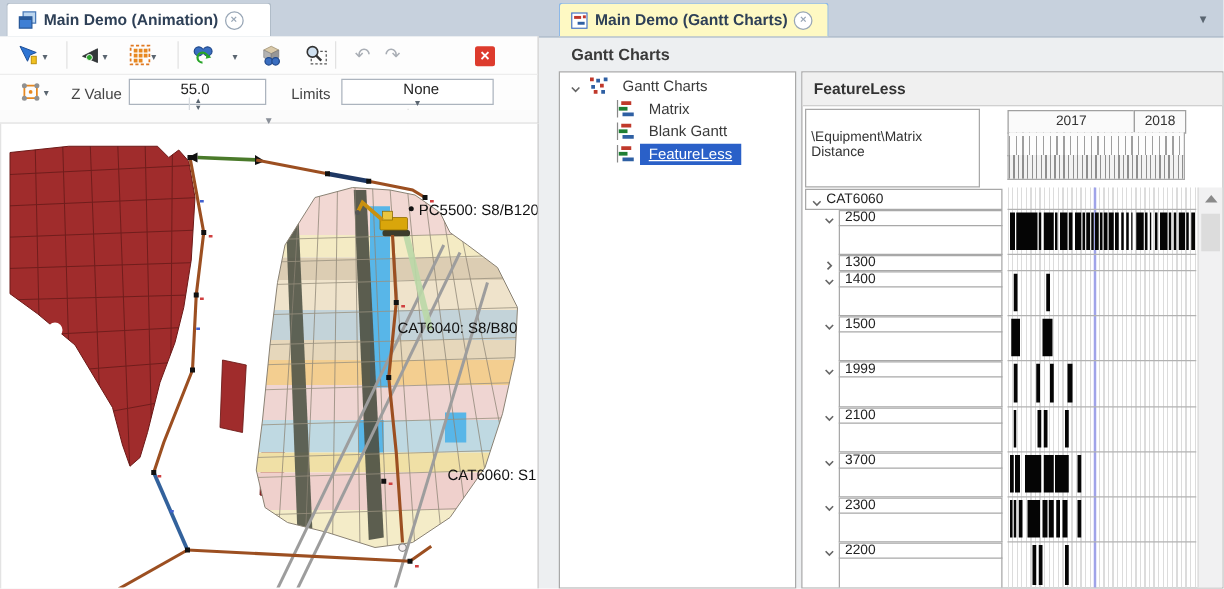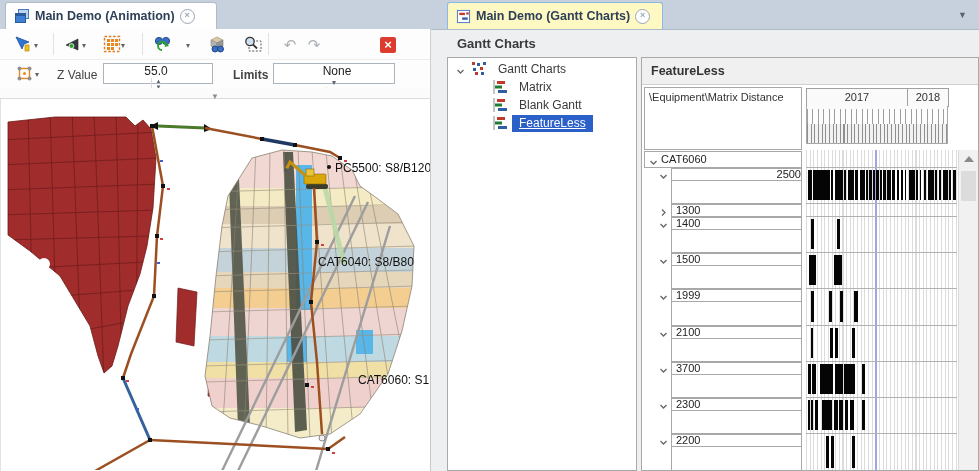--- a/index.html
+++ b/index.html
@@ -35,21 +35,21 @@
   .tchev{position:absolute;left:8px;top:5px;}
   .ticon{position:absolute;left:23px;top:1px;}
   .ticon2{position:absolute;left:45px;top:1px;}
   .tlabel{position:absolute;left:50px;color:#3a3a3a;white-space:nowrap;}
   .tlabel2{position:absolute;left:71px;color:#3a3a3a;white-space:nowrap;}
   .sel{background:#2a60c8;color:#fff;text-decoration:underline;padding:1px 7px 2px 7px;margin-left:-7px;}
   
   #gantt{left:641px;top:57px;width:338px;height:414px;background:#fff;border:1px solid #a9a9a9;box-sizing:border-box;overflow:hidden;}
   #gtitle{position:absolute;left:0;top:0;width:100%;height:27px;background:#f0f0f0;border-bottom:1px solid #d0d0d0;box-sizing:border-box;}
   #gtitle span{position:absolute;left:9px;top:6px;font-weight:bold;font-size:12.5px;color:#333;}
-  #gcolhead{position:absolute;left:2px;top:29px;width:158px;height:63px;border:1px solid #a8a8a8;background:#fff;box-sizing:border-box;font-size:11px;color:#333;padding:3px 4px;}
+  #gcolhead{position:absolute;left:2px;top:29px;width:140px;height:63px;border:1px solid #a8a8a8;background:#fff;box-sizing:border-box;font-size:11px;color:#333;padding:16px 4px;}
   .yearcell{position:absolute;top:30px;height:19px;border:1px solid #a0a0a0;background:#fafafa;box-sizing:border-box;
             text-align:center;font-size:11px;color:#333;line-height:17px;}
   .tickrow{position:absolute;left:164px;width:142px;box-sizing:border-box;border:1px solid #a8a8a8;border-top:none;}
   #tick1{top:48px;height:19px;background:linear-gradient(to bottom,#fbfbfb 0,#fbfbfb 3px,rgba(0,0,0,0) 3px),
          repeating-linear-gradient(to right,#9f9f9f 0 1px,#fdfdfd 1px 5.45px);}
   #tick2{top:66px;height:20px;background:repeating-linear-gradient(to right,#8f8f8f 0 1px,#f2f2f2 1px 3.65px);}
   #chartbg{left:164px;top:92px;width:151px;height:322px;background:repeating-linear-gradient(to right,#dcdcdc 0 1px,rgba(0,0,0,0) 1px 3.65px);}
   #todayline{left:233px;top:92px;width:2px;height:322px;background:#9fa3e8;}
   #gleft{left:2px;top:93px;width:158px;height:321px;}
   #grouprow{position:absolute;left:0;top:0;right:0;height:17px;border:1px solid #a8a8a8;background:#fff;box-sizing:border-box;}
@@ -187,21 +187,21 @@
       </div>
       <span class="dd" style="left:35px;top:11px;">▾</span>
       <span class="lbl" style="left:57px;">Z Value</span>
       <div class="field" style="left:103px;top:4px;width:110px;height:21px;">
         <span style="flex:1;text-align:right;padding-right:4px;color:#222;">55.0</span>
         <span class="spin">
             <span>▲</span>
             <span>▼</span>
           </span>
       </div>
-      <span class="lbl" style="left:233px;font-weight:bold;">Limits</span>
+      <span class="lbl" style="left:233px;">Limits</span>
       <div class="field" style="left:273px;top:4px;width:122px;height:21px;">
         <span style="flex:1;padding-left:6px;color:#222;">None</span>
         <span style="font-size:8px;color:#5a6570;padding:0 4px;">▾</span>
         <span style="color:#d03c30;font-weight:bold;font-size:11px;padding:0 5px 0 3px;border-left:1px solid #e0e0e0;">×</span>
       </div>
     </div>
   </div>
 
   <div class="abs" id="collapsebar"><span>▼</span></div>
 
@@ -427,21 +427,21 @@
     <div class="abs" id="gleft">
       <div id="grouprow">
         <span class="gv">
           <svg width="9" height="9" viewBox="0 0 9 9">
               <path d="M1.5,3 L4.5,6 L7.5,3" stroke="#666" fill="none" stroke-width="1.3"></path>
             </svg>
         </span>
         <span class="gl">CAT6060</span>
       </div>
       <div style="position:absolute;left:0;top:17px;right:0;bottom:0;" id="bands-left">
-          <div style="position: relative; height: 36px; text-align: right;">
+          <div style="position: relative; height: 36px;">
             <span style="position: absolute; left: 15px; top: 2px;"><svg width="9" height="9" viewBox="0 0 9 9">
                 <path d="M1.5,3 L4.5,6 L7.5,3" stroke="#666" fill="none" stroke-width="1.3"></path>
               </svg></span>
             <div class="glabel">2500</div>
             <div class="gsub"></div>
           </div>
           <div style="position: relative; height: 13px;">
             <span style="position: absolute; left: 15px; top: 2px;"><svg width="9" height="9" viewBox="0 0 9 9">
                 <path d="M3,1.5 L6,4.5 L3,7.5" stroke="#666" fill="none" stroke-width="1.3"></path>
               </svg></span>

